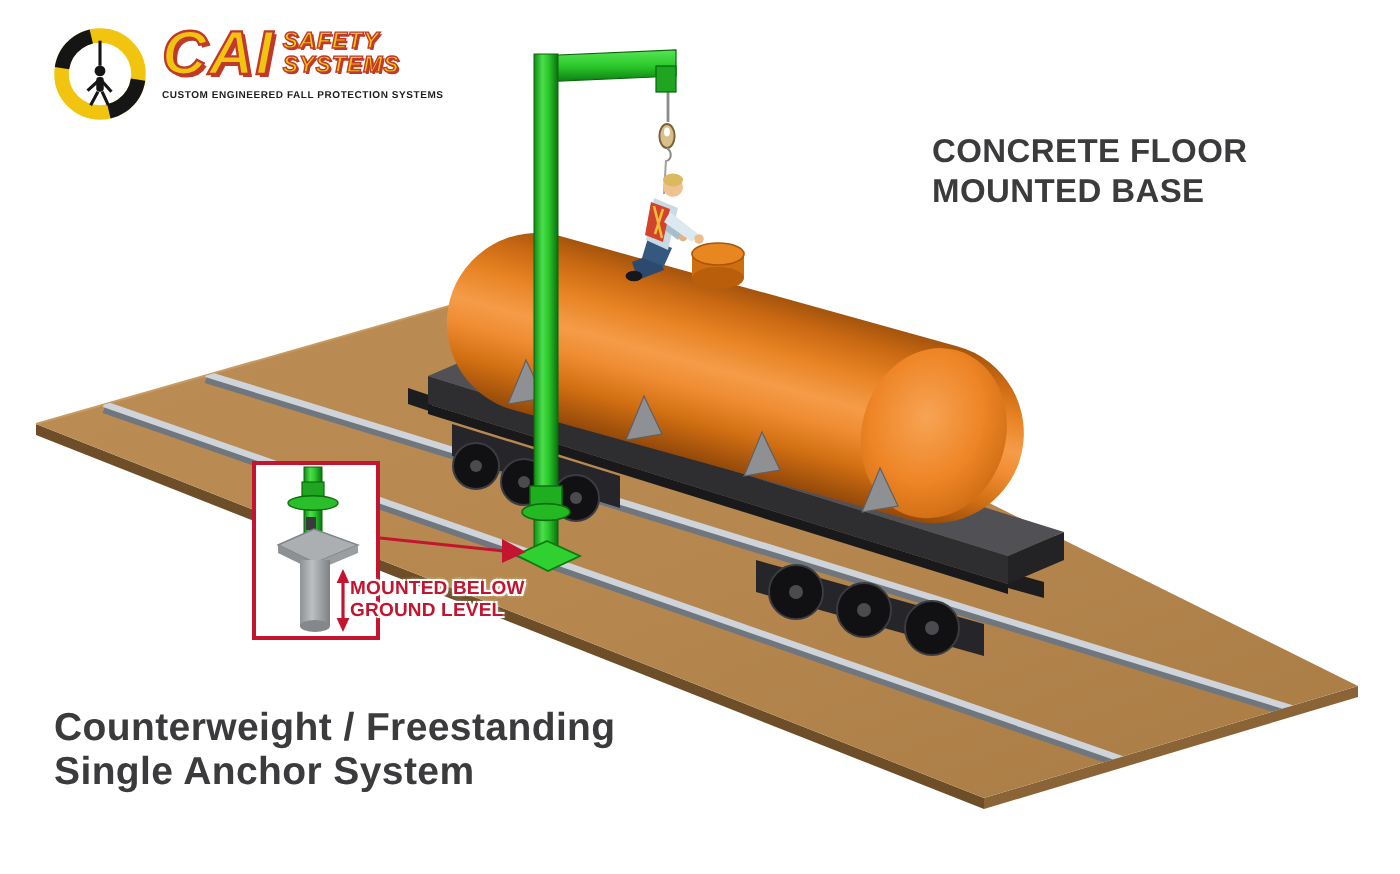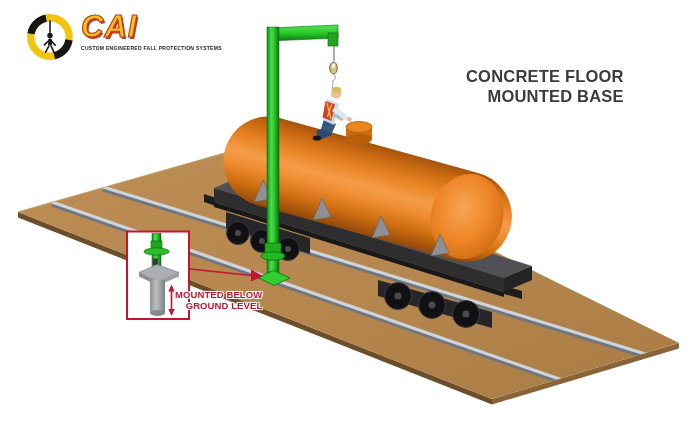--- a/index.html
+++ b/index.html
@@ -3,21 +3,21 @@
 <meta charset="utf-8">
 <style>
   :root{
     --accent:#C3152F;
     --text-dark:#3B3B3D;
     --logo-yellow:#F1C40F;
     --logo-red:#C0392B;
   }
   html,body{margin:0;padding:0;background:#fff;}
   .stage{position:relative;width:700px;height:437px;background:#ffffff;overflow:hidden;
-         font-family:"Liberation Sans",sans-serif;text-align:right;}
+         font-family:"Liberation Sans",sans-serif;}
   .scene{position:absolute;left:0;top:0;width:700px;height:437px;}
 
   
   .logo{position:absolute;left:24px;top:11px;display:flex;align-items:flex-start;}
   .logo-ring{width:52px;height:52px;}
   .logo-text{margin-left:5px;display:flex;flex-direction:column;}
   .brand-row{display:flex;align-items:flex-start;}
   .brand{font-size:31px;font-style:italic;font-weight:900;line-height:32px;
          color:var(--logo-yellow);letter-spacing:1px;
          -webkit-text-stroke:1.2px var(--logo-red);
@@ -213,29 +213,37 @@
         <rect x="23.2" y="26.5" width="3.6" height="7" rx="1.5" stroke="none"></rect>
         <line x1="24" y1="28.5" x2="19" y2="33"></line>
           <line x1="26" y1="28.5" x2="30.5" y2="33.5"></line>
         <line x1="24" y1="33.5" x2="20.5" y2="40"></line>
           <line x1="26" y1="33.5" x2="29" y2="40"></line>
       </g>
     </svg>
     <div class="logo-text">
       <div class="brand-row">
         <span class="brand">CAI</span>
+        <span class="subcol">
+          <span class="sub">SAFETY</span>
+          <span class="sub">SYSTEMS</span>
+        </span>
       </div>
       <div class="logo-tagline">CUSTOM ENGINEERED FALL PROTECTION SYSTEMS</div>
     </div>
   </div>
 
   <div class="label-base">
     <div>CONCRETE FLOOR</div>
     <div>MOUNTED BASE</div>
   </div>
 
   <div class="inset-label">
     <div>MOUNTED BELOW</div>
     <div>GROUND LEVEL</div>
   </div>
 
+  <div class="footer-title">
+    <div>Counterweight / Freestanding</div>
+    <div>Single Anchor System</div>
+  </div>
 
 </div>
 
 </body></html>

